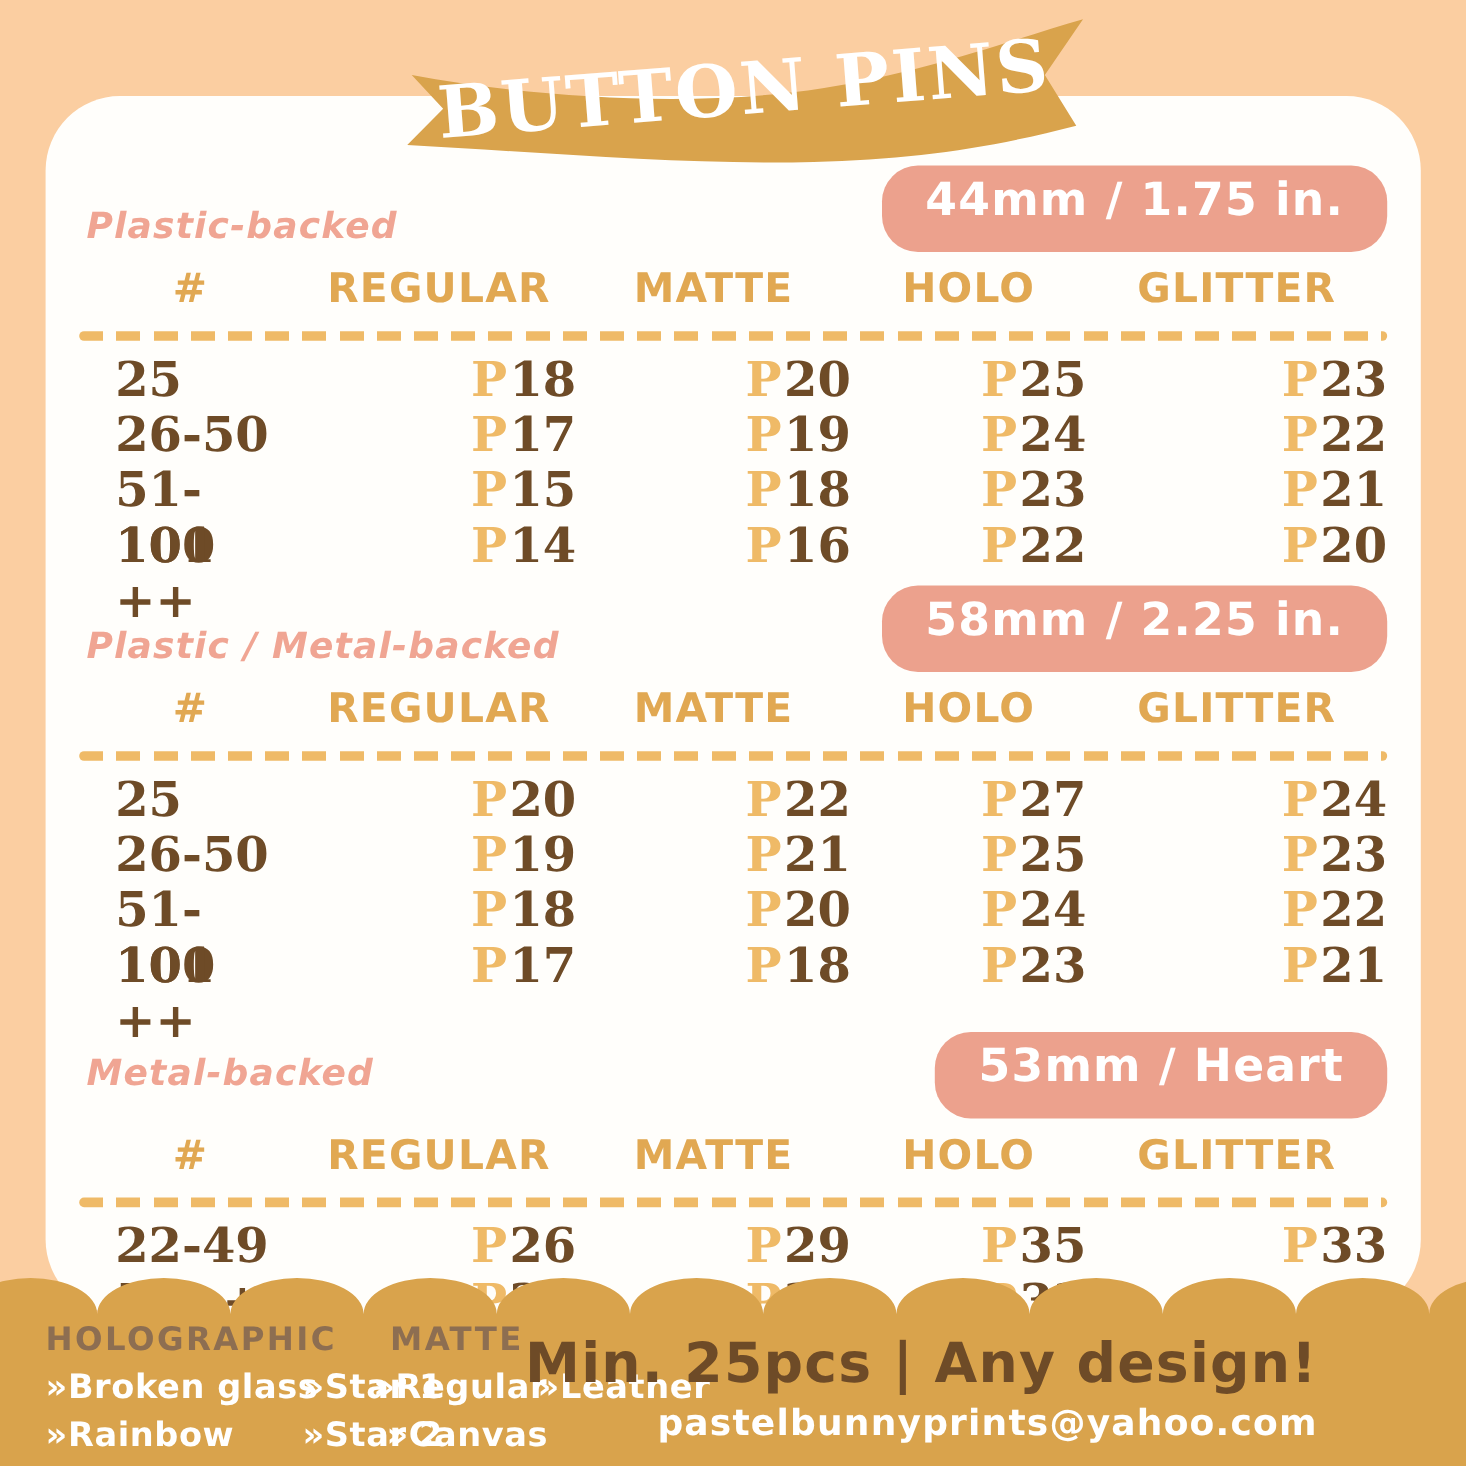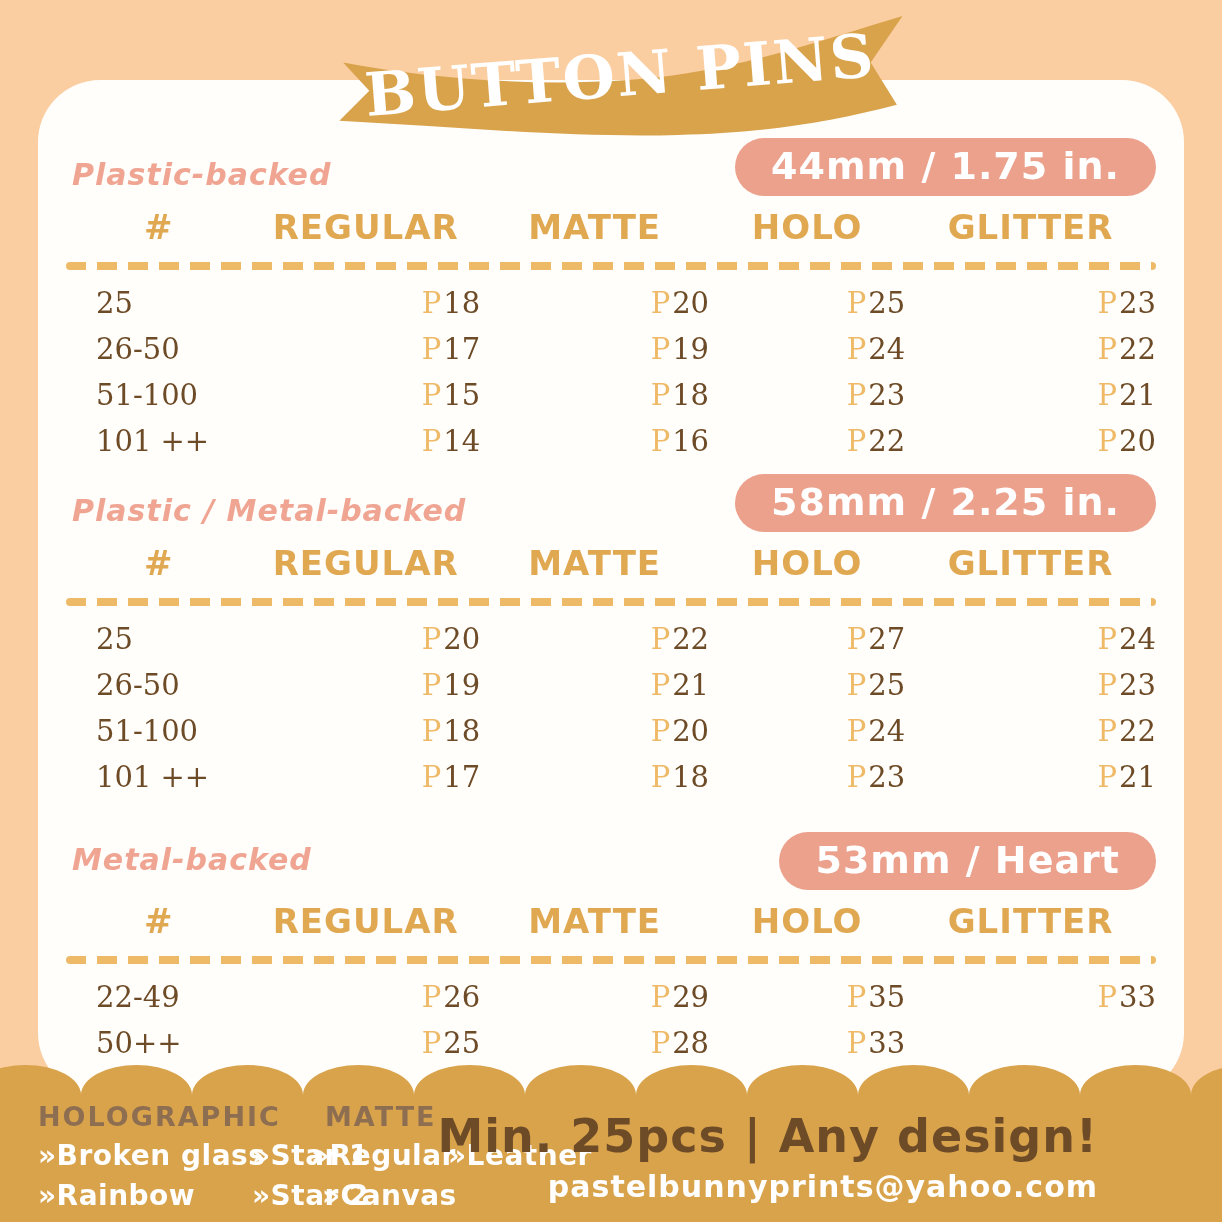--- a/index.html
+++ b/index.html
@@ -38,42 +38,42 @@
   .section-head.s1{margin-top:58px;}
   .section-head.s2{margin-top:10px;gap:20px;}
   .section-head.s3{margin-top:32px; align-items:center;}
   .section-label{
     font-style:italic; font-weight:bold; font-size:30px;
     color:var(--pink); letter-spacing:1px; padding:0 0 4px 6px;
   }
   .badge{
     background:var(--pink-badge); color:var(--white-text);
     font-weight:bold; font-size:38px; letter-spacing:1px;
-    height:58px; line-height:56px; border-radius:30px; padding:0 36px;
+    height:72px; line-height:56px; border-radius:30px; padding:0 36px;
     white-space:nowrap;
   }
   
   .grid{
     display:grid; grid-template-columns:17% 21% 21% 18% 23%;
     margin-top:8px;
   }
   .th{
     font-weight:bold; font-size:34px; letter-spacing:1px;
     color:var(--gold-header); text-align:center;
     height:46px; line-height:46px;
   }
   .dash{
     grid-column:1/-1; height:8px; margin:12px 0 10px;
     background:repeating-linear-gradient(90deg,
       var(--gold-light) 0 20px, transparent 20px 31px);
     border-radius:4px;
   }
   .qty,.price{
     font-family:"DejaVu Serif","Liberation Serif",serif;
-    font-weight:normal; font-size:29px; color:var(--brown);
+    font-weight:bold; font-size:40px; color:var(--brown);
     height:46px; line-height:46px;
   }
   .qty{text-align:left; padding-left:30px;}
   .price{text-align:right;}
   .price .cur{color:var(--gold-light); margin-right:2px;}
   
   .footer{
     position:absolute; left:0; right:0; bottom:0; height:127px;
     background:var(--gold); z-index:4;margin-top:14px;
   }

